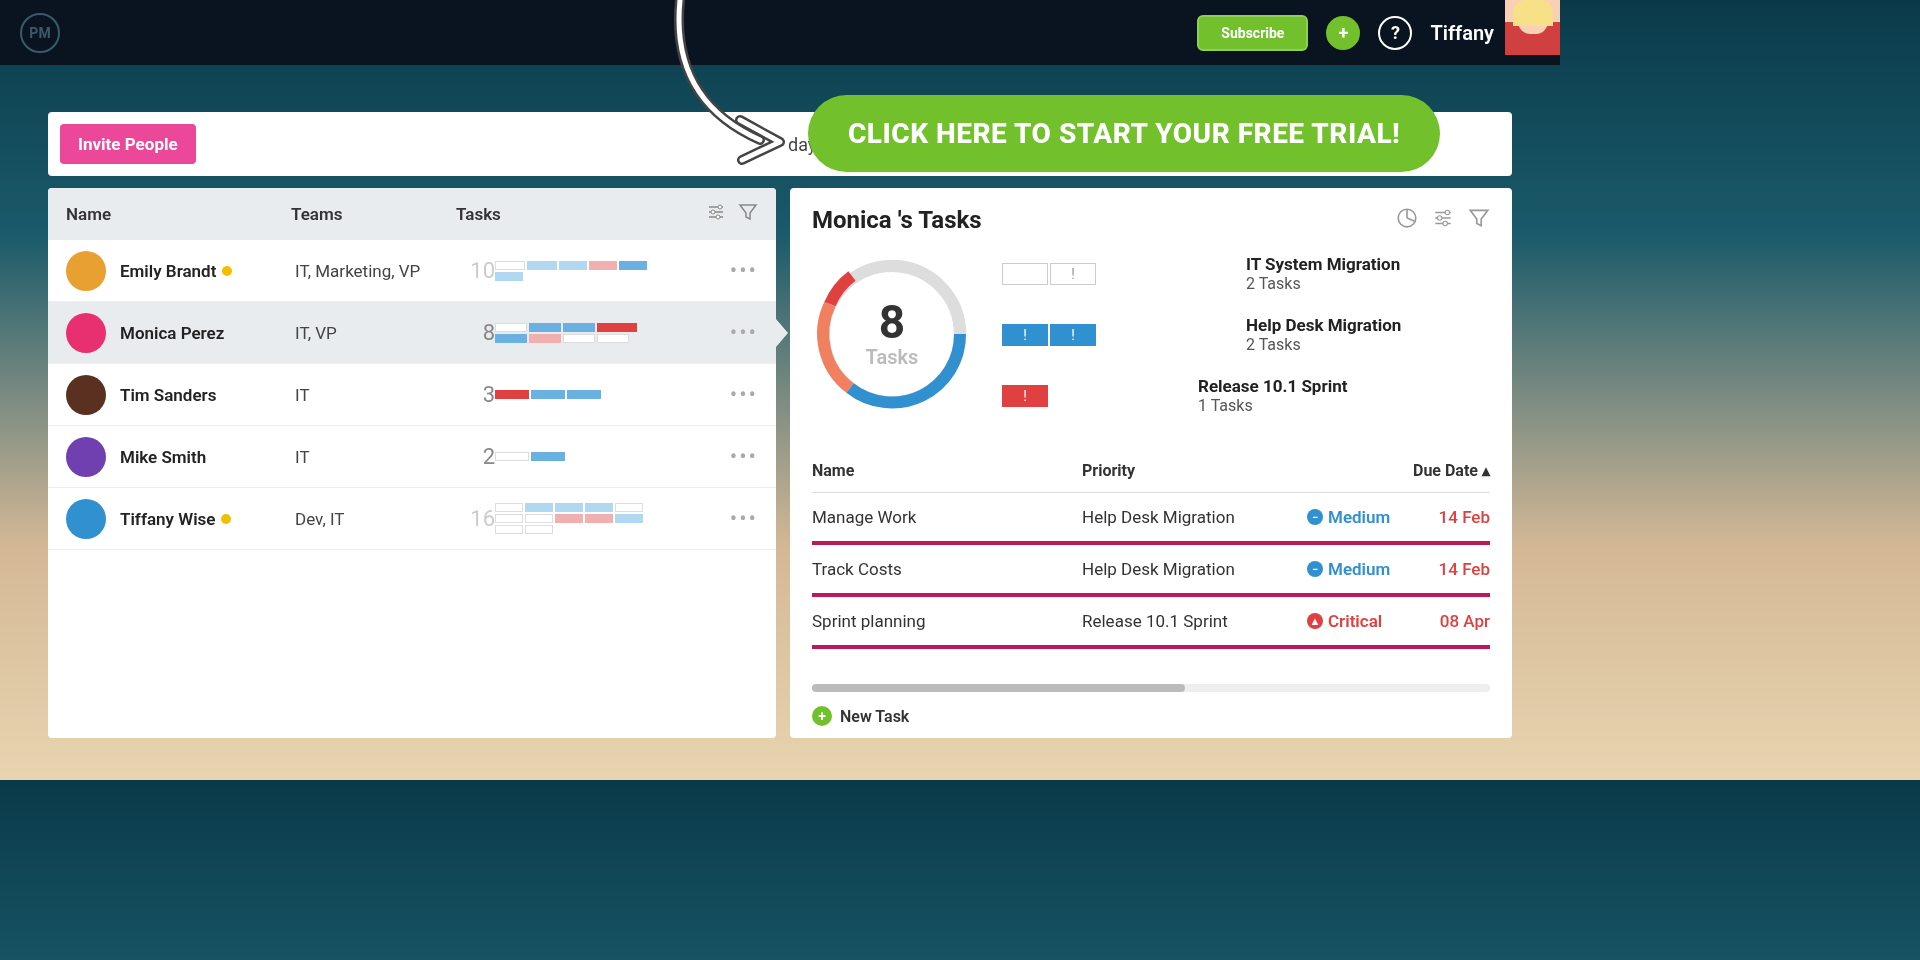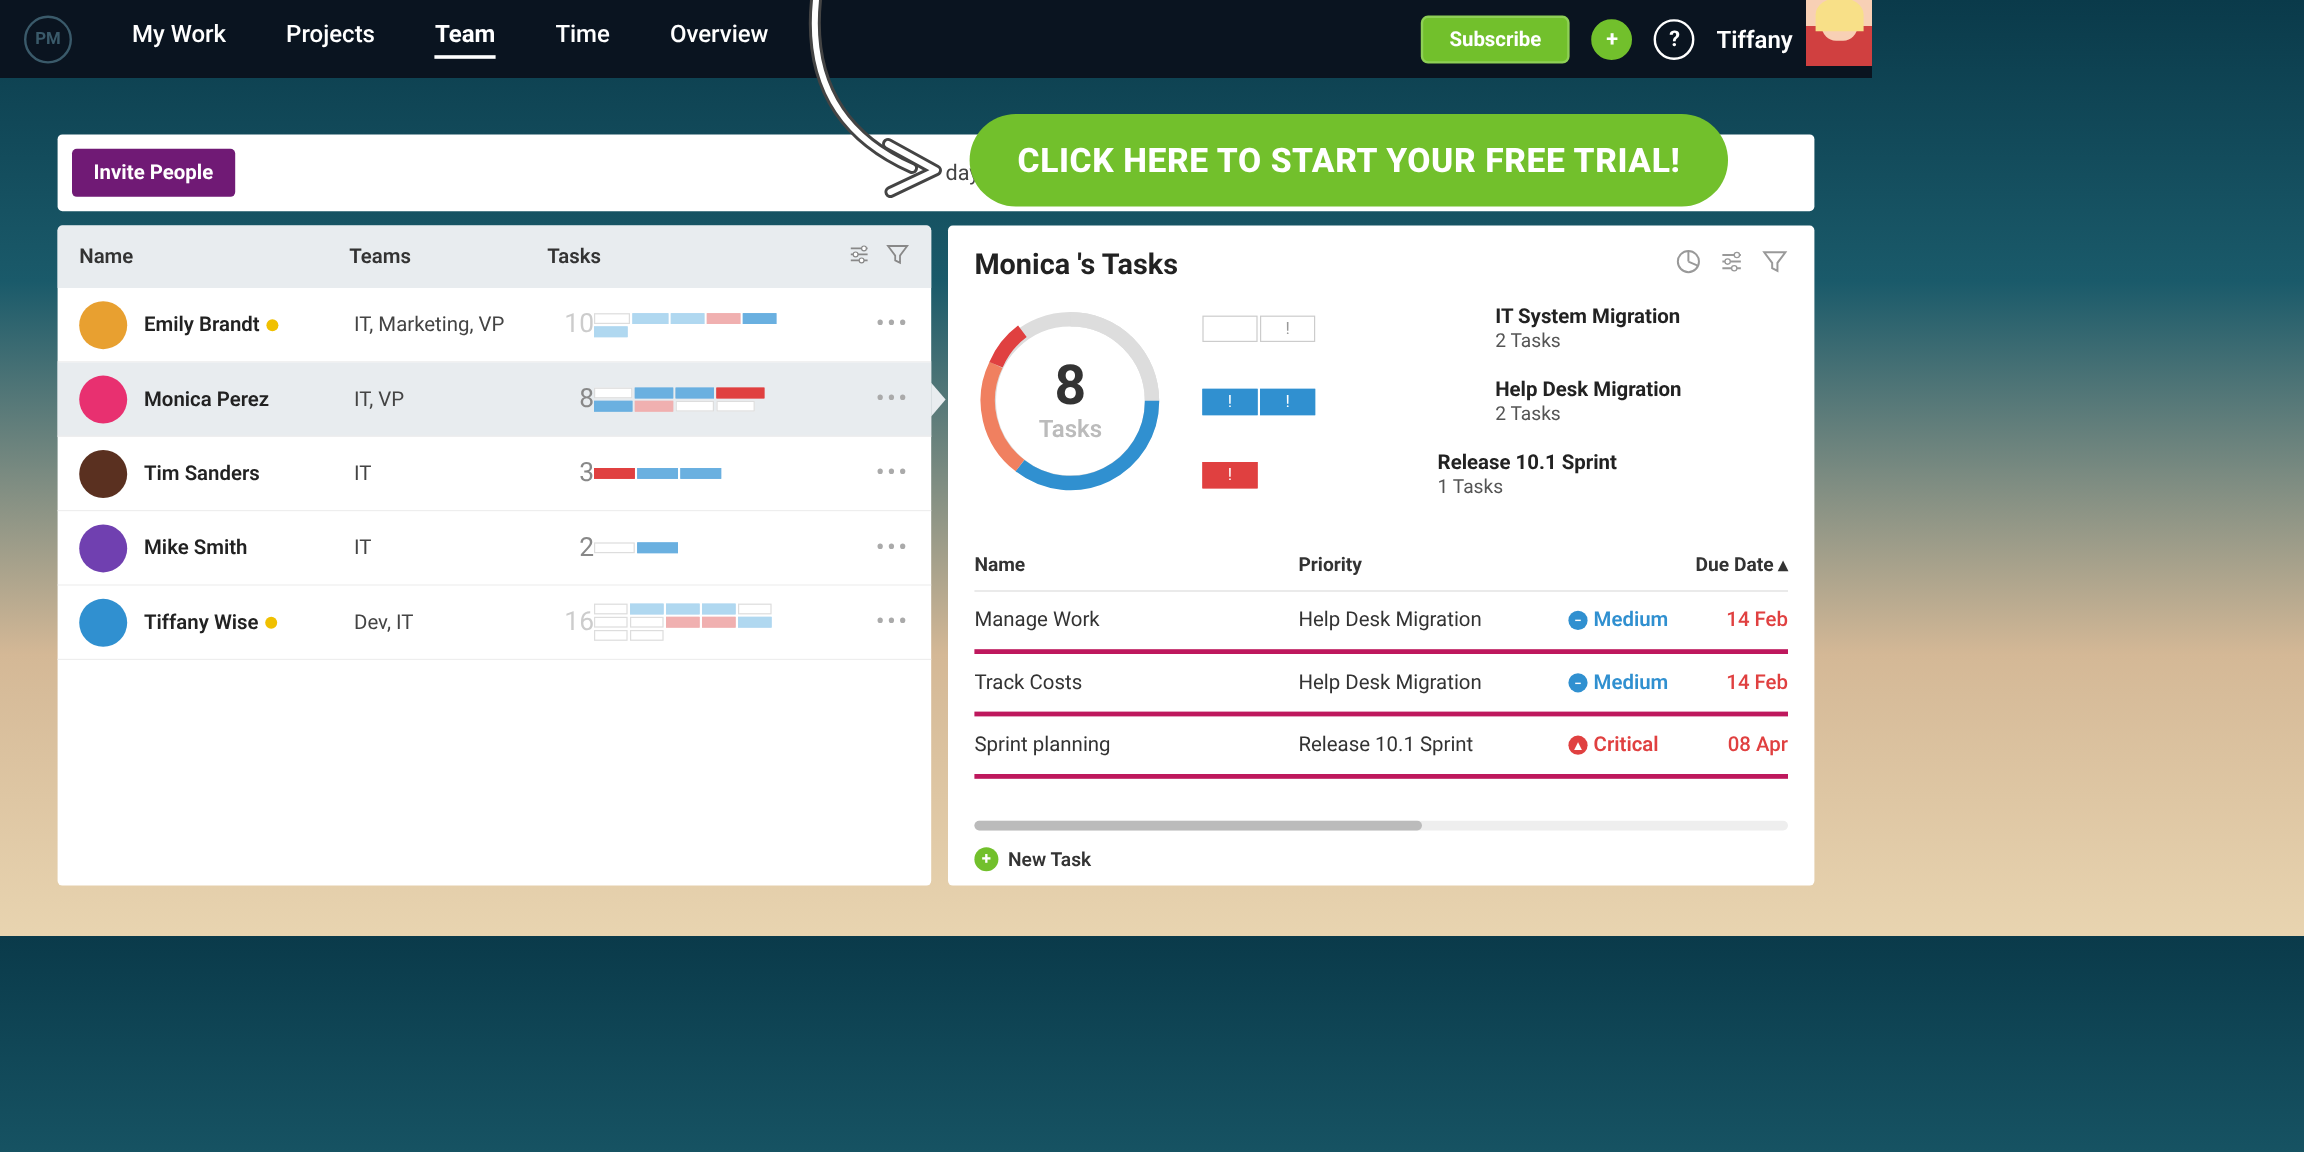--- a/index.html
+++ b/index.html
@@ -4,33 +4,33 @@
 <style>
 * { margin: 0; padding: 0; box-sizing: border-box; font-family: -apple-system, BlinkMacSystemFont, "Segoe UI", Roboto, Arial, sans-serif; }
 body { width: 1560px; height: 780px; background: linear-gradient(180deg, #0a3a4a 0%, #1a5a6a 30%, #d4b896 70%, #e8d4b0 100%); overflow: hidden; position: relative; }
 
 .topnav { height: 65px; background: #0a1420; display: flex; align-items: center; padding: 0 20px; position: relative; }
 .logo { width: 40px; height: 40px; border: 2px solid #3a5a6a; border-radius: 50%; display: flex; align-items: center; justify-content: center; color: #3a5a6a; font-weight: bold; font-size: 14px; margin-right: 50px; }
 .nav-items { display: flex; gap: 50px; }
 .nav-item { color: #fff; font-size: 20px; font-weight: 500; cursor: pointer; padding-bottom: 6px; }
 .nav-item.active { border-bottom: 3px solid #fff; font-weight: 700; }
 .nav-right { margin-left: auto; display: flex; align-items: center; gap: 18px; }
-.subscribe-btn { background: #72c02c; color: #fff; border: 2px solid #8ed055; border-radius: 6px; padding: 8px 22px; font-size: 17px; font-weight: bold; cursor: pointer; }
+.subscribe-btn { background: #72c02c; color: #fff; border: 2px solid #8ed055; border-radius: 6px; padding: 8px 22px; font-size: 14px; font-weight: bold; cursor: pointer; }
 .circle-btn { width: 34px; height: 34px; border-radius: 50%; border: 2px solid #fff; display: flex; align-items: center; justify-content: center; cursor: pointer; color: #fff; font-weight: bold; font-size: 18px; }
 .circle-btn.add { background: #72c02c; border-color: #72c02c; }
 .user-name { color: #fff; font-size: 20px; font-weight: 600; }
 .avatar-top { width: 55px; height: 55px; background: linear-gradient(#f8d0b5 40%, #d04040 40%); position: absolute; right: 0; top: 0; }
 .avatar-top::before { content:""; position:absolute; top:2px; left:50%; transform:translateX(-50%); width:30px; height:32px; background:#f8d0b5; border-radius:50% 50% 40% 40%; }
 .avatar-top::after { content:""; position:absolute; top:-2px; left:50%; transform:translateX(-50%); width:40px; height:28px; background:#f8e088; border-radius:50% 50% 0 0; }
 
 .cta-arrow { position: absolute; top: 0px; left: 640px; z-index: 100; }
 .cta-banner { position: absolute; top: 95px; left: 808px; background: #72c02c; color: #fff; font-size: 28px; font-weight: 800; padding: 22px 40px; border-radius: 40px; z-index: 99; cursor:pointer; letter-spacing: 0.5px; }
 
 .toolbar { position: absolute; top: 112px; left: 48px; right: 48px; height: 64px; background: #fff; border-radius: 4px; display: flex; align-items: center; padding: 0 12px; }
-.invite-btn { background: #701a75; color: #fff; border: none; border-radius: 4px; padding: 10px 18px; font-size: 17px; font-weight: bold; cursor: pointer; }
+.invite-btn { background: #ec4899; color: #fff; border: none; border-radius: 4px; padding: 10px 18px; font-size: 17px; font-weight: bold; cursor: pointer; }
 .toolbar-text { position:absolute; left:740px; color:#444; font-size:18px; }
 
 .content { position: absolute; top: 188px; left: 48px; right: 48px; display: flex; gap: 14px; }
 
 .panel { background: #fff; border-radius: 4px; }
 .left-panel { width: 728px; height: 550px; }
 .right-panel { flex: 1; height: 550px; padding: 18px 0 12px 0; display:flex; flex-direction:column; }
 
 .table-header { height: 52px; background: #e8ecef; display: flex; align-items: center; padding: 0 18px; font-size: 17px; font-weight: 600; color: #333; border-radius: 4px 4px 0 0; }
 .th-name { width: 225px; }
@@ -103,27 +103,20 @@
 .new-task-icon { width:20px; height:20px; border-radius:50%; background:#72c02c; color:#fff; display:flex; align-items:center; justify-content:center; font-size:14px; font-weight:bold;}
 .new-task-lbl { font-size:16px; font-weight:600; color:#333; }
 
 .icon-svg { width:20px; height:20px; }
 </style>
 </head>
 <body>
 
 <div class="topnav">
   <div class="logo">PM</div>
-  <div class="nav-items" id="nav-items">
-      <div class="nav-item">My Work</div>
-      <div class="nav-item">Projects</div>
-      <div class="nav-item active">Team</div>
-      <div class="nav-item">Time</div>
-      <div class="nav-item">Overview</div>
-    </div>
   <div class="nav-right">
     <button class="subscribe-btn">Subscribe</button>
     <div class="circle-btn add">+</div>
     <div class="circle-btn">?</div>
     <span class="user-name">Tiffany</span>
     <div class="circle-btn" style="width:28px;height:28px;">
         <svg viewBox="0 0 10 6" width="12" height="8">
           <path d="M1 1 L5 5 L9 1" stroke="#fff" stroke-width="1.5" fill="none"></path>
         </svg>
       </div>

